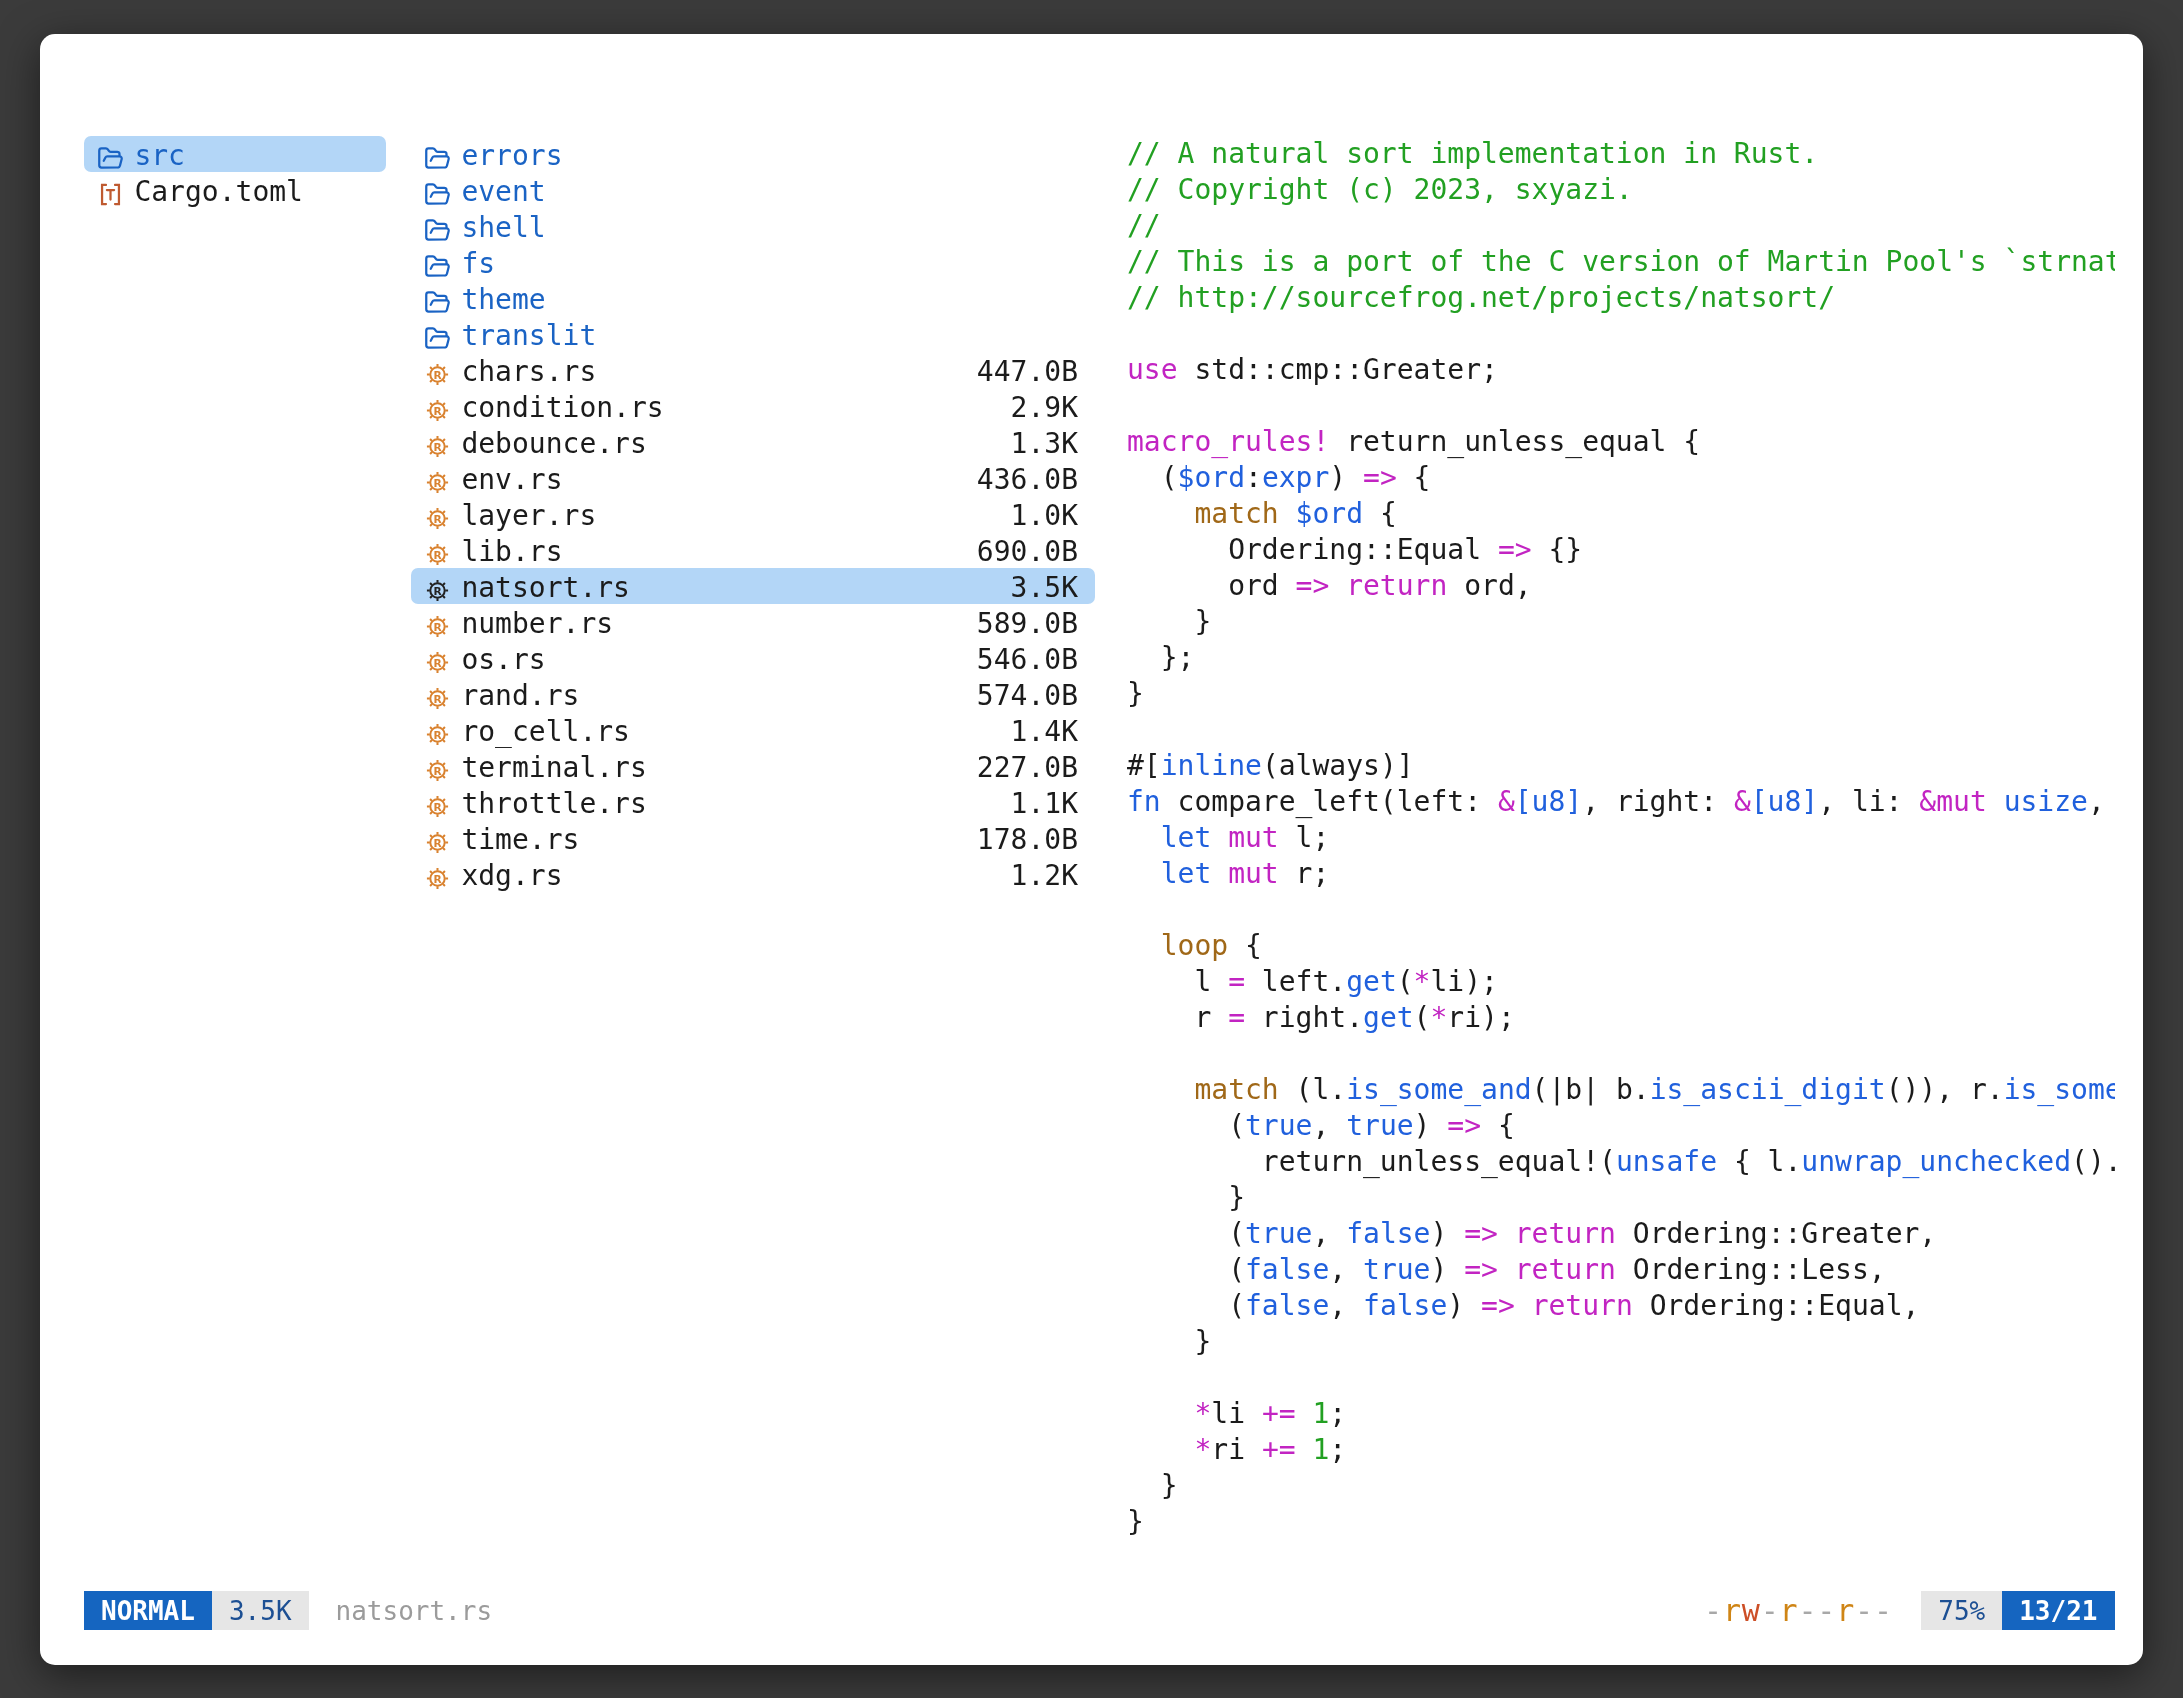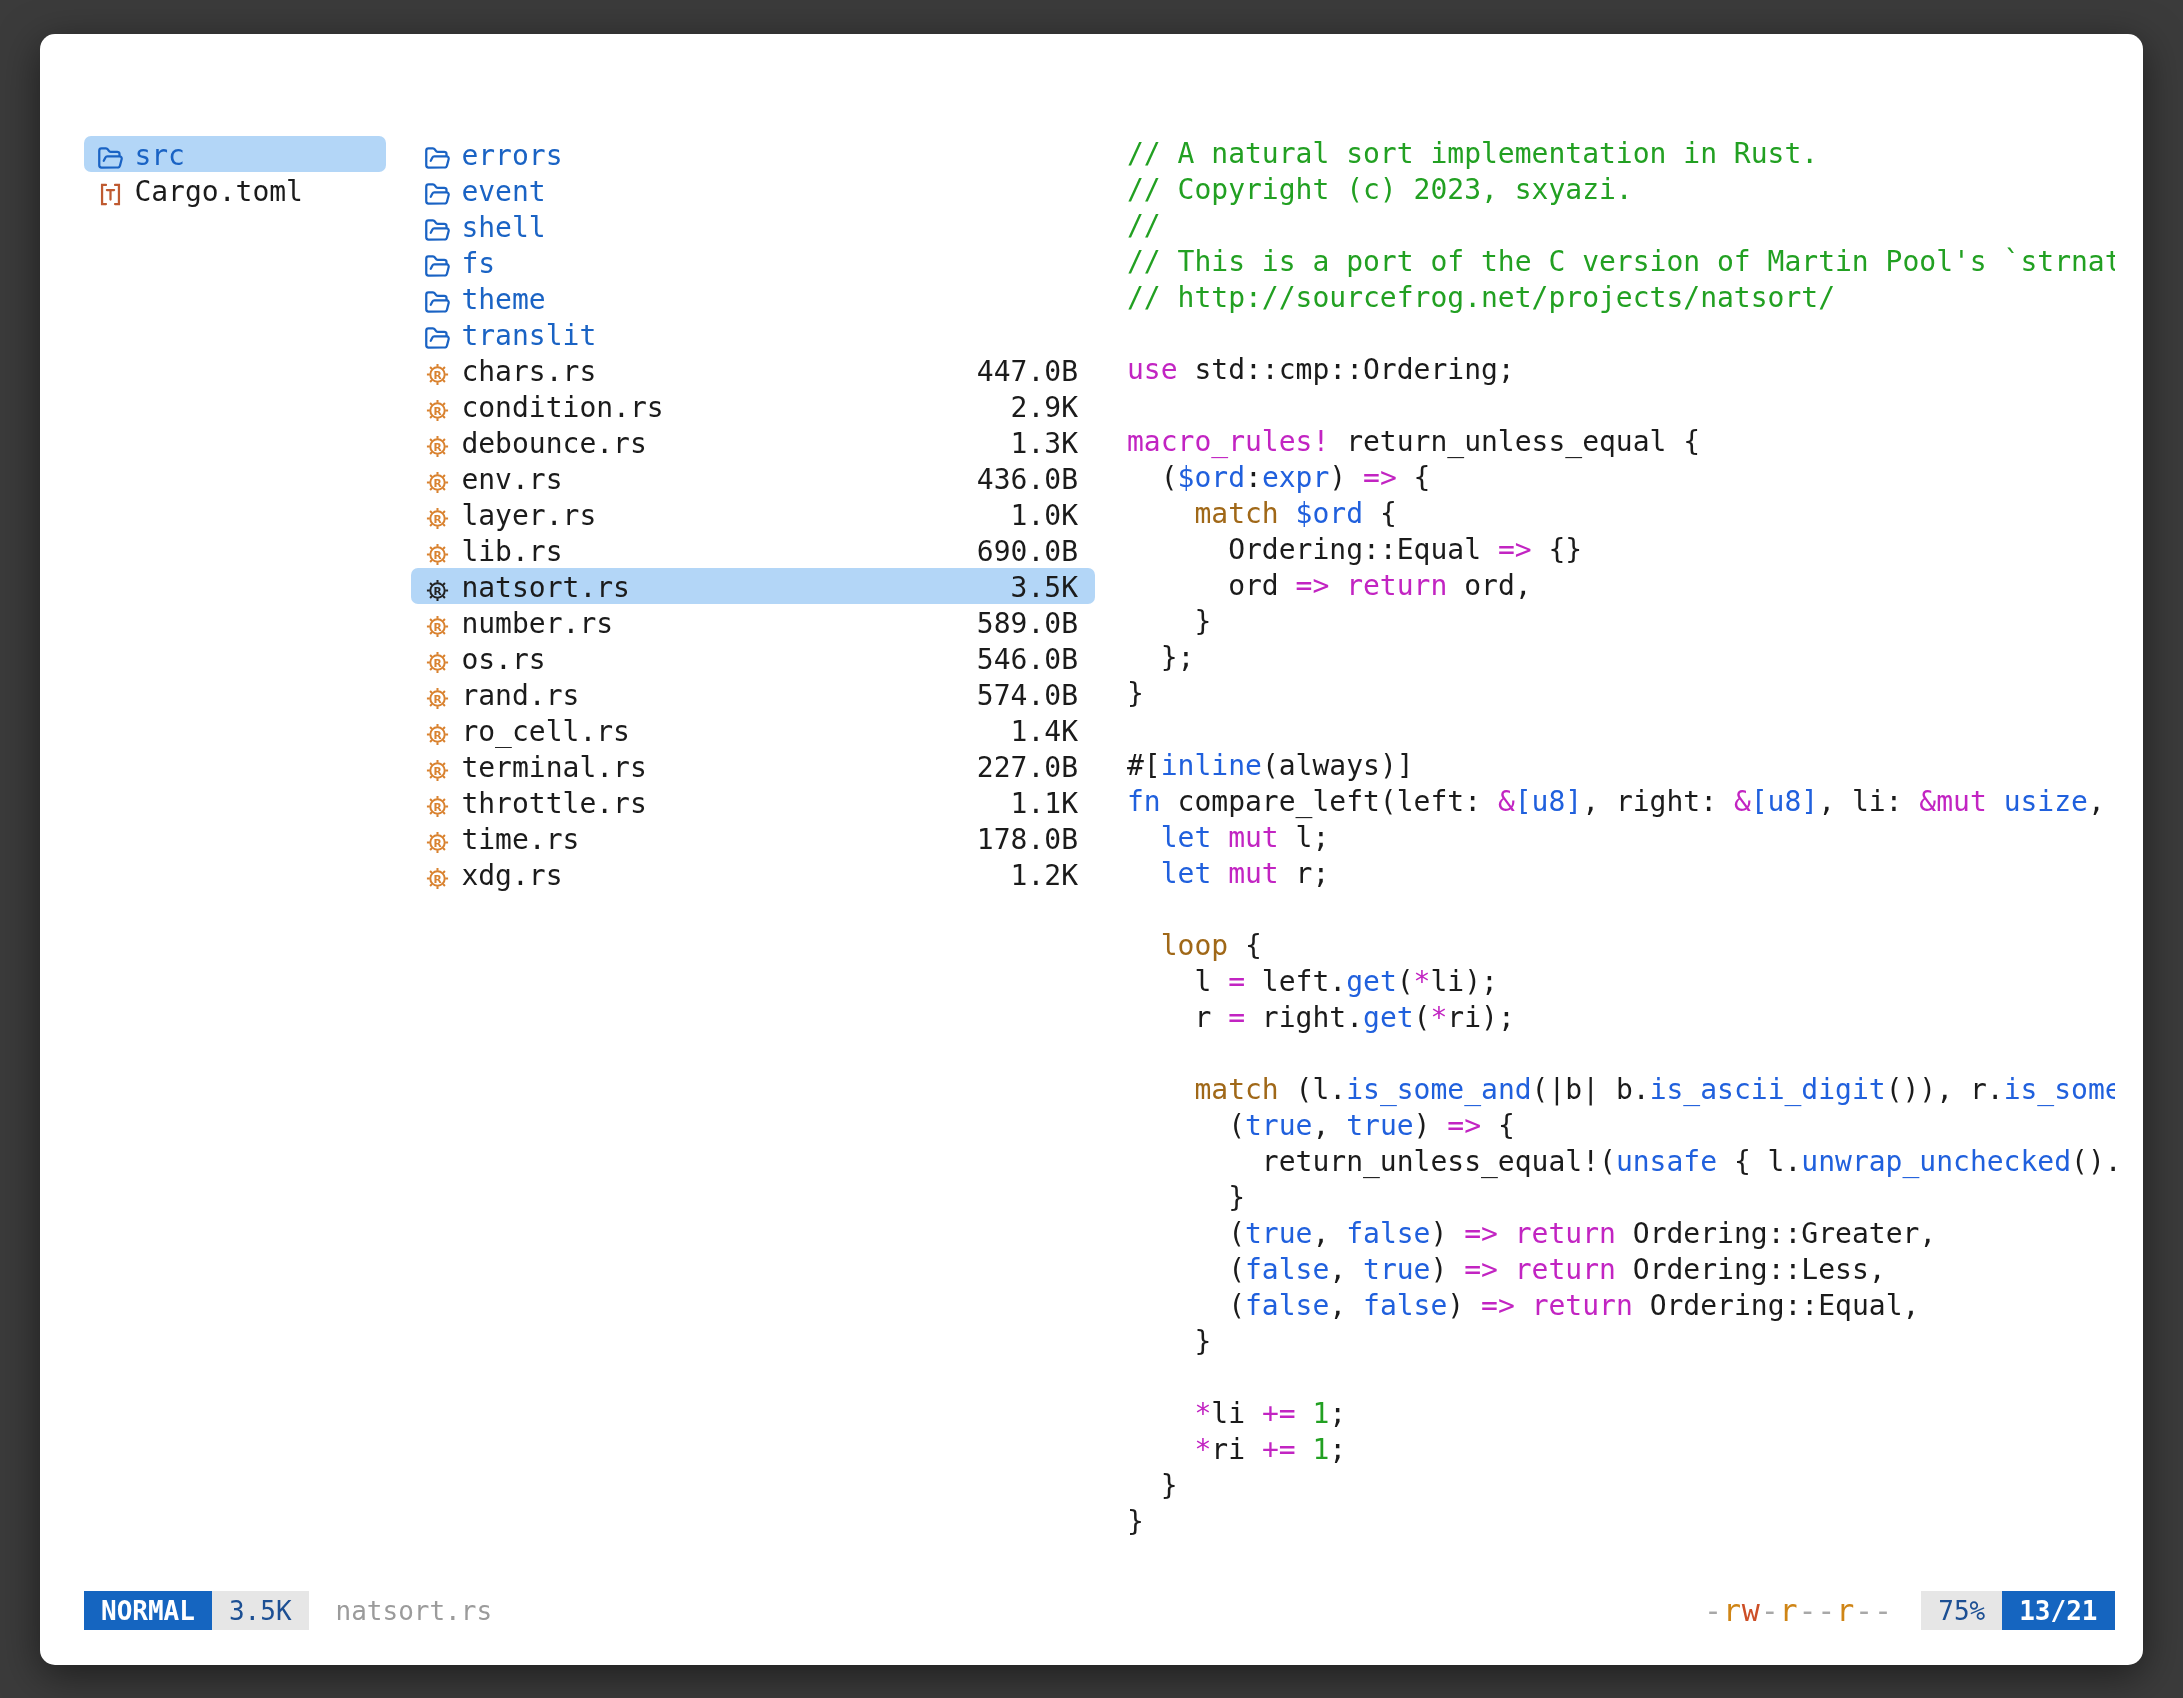--- a/index.html
+++ b/index.html
@@ -304,21 +304,21 @@
         <span class="size">1.2K</span>
       </div>
     </div>
   <div class="pane pane-preview">
       <div class="code-line"><span class="tk-c">// A natural sort implementation in Rust.</span></div>
       <div class="code-line"><span class="tk-c">// Copyright (c) 2023, sxyazi.</span></div>
       <div class="code-line"><span class="tk-c">//</span></div>
       <div class="code-line"><span class="tk-c">// This is a port of the C version of Martin Pool's `strnat</span></div>
       <div class="code-line"><span class="tk-c">// http://sourcefrog.net/projects/natsort/</span></div>
       <div class="code-line">&nbsp;</div>
-      <div class="code-line"><span class="tk-k">use</span><span class="tk-d"> std::cmp::Ordering;</span></div>
+      <div class="code-line"><span class="tk-k">use</span><span class="tk-d"> std::cmp::Greater;</span></div>
       <div class="code-line">&nbsp;</div>
       <div class="code-line"><span class="tk-k">macro_rules!</span><span class="tk-d"> return_unless_equal {</span></div>
       <div class="code-line"><span class="tk-d">  (</span><span class="tk-b">$ord</span><span class="tk-d">:</span><span class="tk-b">expr</span><span class="tk-d">) </span><span class="tk-k">=&gt;</span><span class="tk-d"> {</span></div>
       <div class="code-line"><span class="tk-d">    </span><span class="tk-o">match</span><span class="tk-d"> </span><span class="tk-b">$ord</span><span class="tk-d"> {</span></div>
       <div class="code-line"><span class="tk-d">      Ordering::Equal </span><span class="tk-k">=&gt;</span><span class="tk-d"> {}</span></div>
       <div class="code-line"><span class="tk-d">      ord </span><span class="tk-k">=&gt;</span><span class="tk-d"> </span><span class="tk-k">return</span><span class="tk-d"> ord,</span></div>
       <div class="code-line"><span class="tk-d">    }</span></div>
       <div class="code-line"><span class="tk-d">  };</span></div>
       <div class="code-line"><span class="tk-d">}</span></div>
       <div class="code-line">&nbsp;</div>

